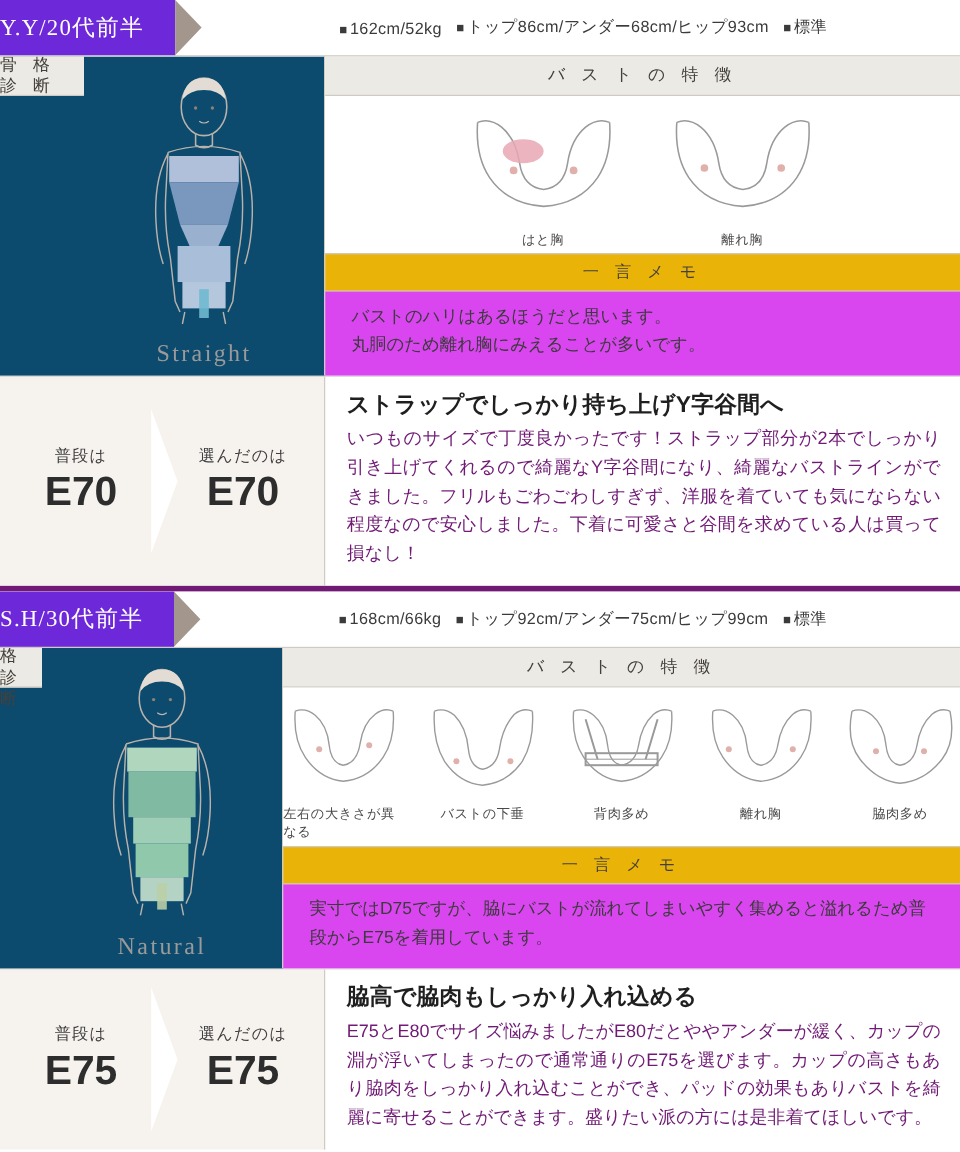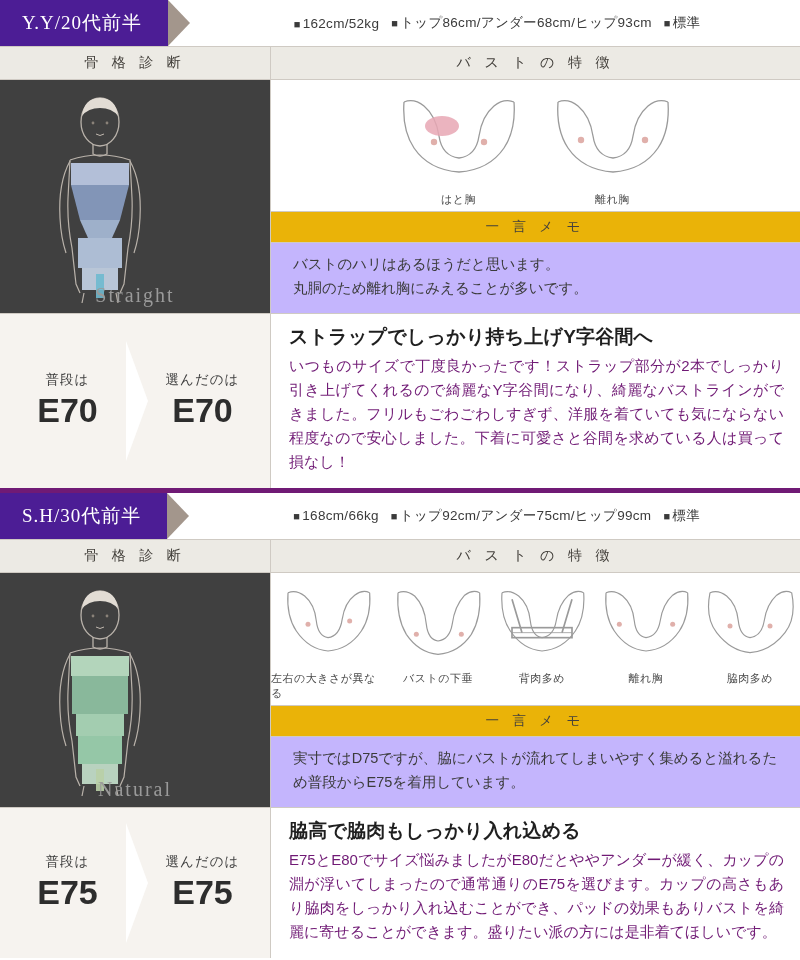--- a/index.html
+++ b/index.html
@@ -14,76 +14,76 @@
 
   .review{width:800px;}
   .review + .review{border-top:5px solid #701a75;}
 
   
   .hdr{
     position:relative;height:46px;background:#ffffff;display:flex;align-items:stretch;
     border-bottom:1px solid #cfcac3;
   }
   .hdr-name{
-    background:#4c1d95;color:#ffffff;display:flex;align-items:center;
-    padding-left:22px;padding-right:26px;font-size:19px;letter-spacing:1px;
+    background:#6d28d9;color:#ffffff;display:flex;align-items:center;
+    padding-right:26px;font-size:19px;letter-spacing:1px;
     font-family:"Liberation Serif", serif;
     position:relative;
   }
   .hdr-name:after{
     content:"";position:absolute;right:-22px;top:0;width:0;height:0;
     border-left:22px solid #a3968c;
     border-top:23px solid transparent;border-bottom:23px solid transparent;
   }
   .hdr-specs{
     flex:1;display:flex;align-items:center;justify-content:center;
     font-size:13.5px;color:#3b3b3b;padding-left:26px;letter-spacing:.3px;
   }
   .spec{white-space:nowrap;}
   .spec .sq{font-size:11px;margin-right:2px;}
   .spec + .spec{margin-left:12px;}
 
   
   .cols{display:flex;border-bottom:1px solid #cfcac3;}
   .col-left{
-    width:270px;border-right:1px solid #cfcac3;background:#404040;
-    display:flex;flex-direction:column;
+    width:270px;border-right:1px solid #cfcac3;background:#0c4a6e;
+    display:flex;
   }
   .col-right{flex:1;display:flex;flex-direction:column;background:#ffffff;}
   .sub-head{
     height:32px;background:#eceae4;display:flex;align-items:center;justify-content:center;
     font-size:14px;letter-spacing:5px;color:#44413c;border-bottom:1px solid #cfcac3;
     font-family:"Liberation Serif", serif;
   }
 
   .body-figure{
     position:relative;flex:1;display:flex;align-items:flex-start;justify-content:flex-start;
     padding-top:8px;
   }
   .figure-caption{
     position:absolute;bottom:6px;left:0;right:0;text-align:center;
     font-family:"Liberation Serif", serif;font-size:20px;color:#9a9a9a;letter-spacing:2px;
   }
 
   .bust-area{
-    display:flex;justify-content:center;align-items:flex-start;gap:4px;
+    display:flex;justify-content:center;align-items:flex-start;gap:16px;
     padding:10px 0 4px 0;background:#ffffff;
   }
   .bust-item{display:flex;flex-direction:column;align-items:center;}
   .bust-label{font-size:11px;color:#4a4a4a;margin-top:2px;letter-spacing:.5px;}
 
   .memo-head{
     height:30px;background:#eab308;display:flex;align-items:center;justify-content:center;
     font-size:13.5px;letter-spacing:5px;color:#44413c;
     border-top:1px solid #cfcac3;border-bottom:1px solid #cfcac3;
     font-family:"Liberation Serif", serif;
   }
   .memo-body{
     padding:10px 18px 12px 22px;font-size:14.5px;line-height:1.65;color:#3b3b3b;
-    background:#c4b5fd;
+    background:#d946ef;
   }
 
   
   .bottom{display:flex;align-items:stretch;}
   .sizes{
     width:270px;border-right:1px solid #cfcac3;background:#f6f3ef;
     display:flex;align-items:center;position:relative;
   }
   .size-cell{flex:1;text-align:center;position:relative;z-index:2;padding:10px 0;}
   .size-cell .lab{font-size:13.5px;color:#3f3f3f;letter-spacing:1px;}

